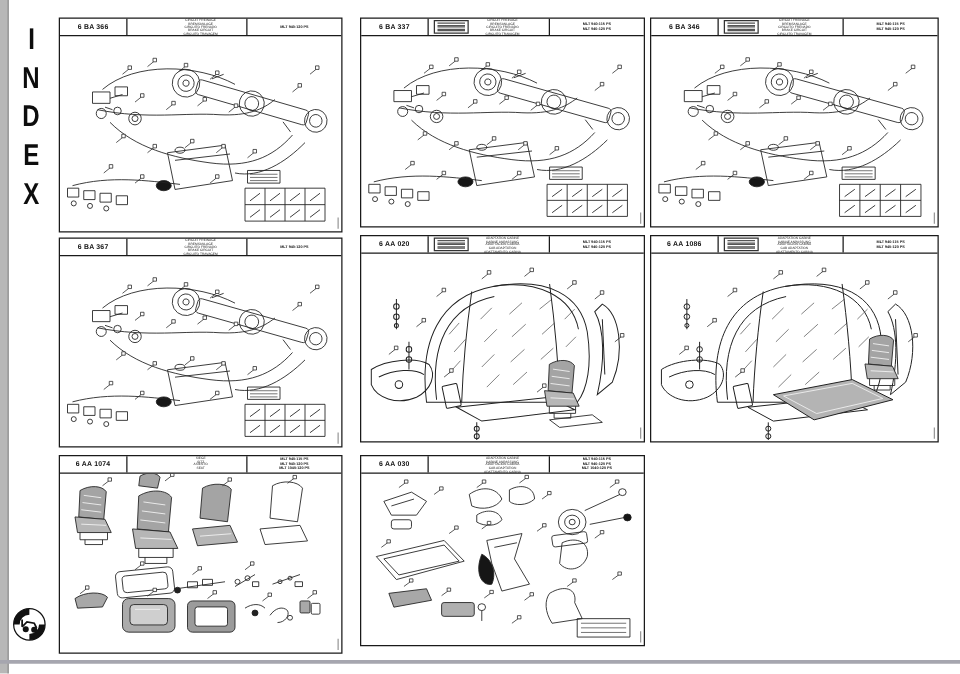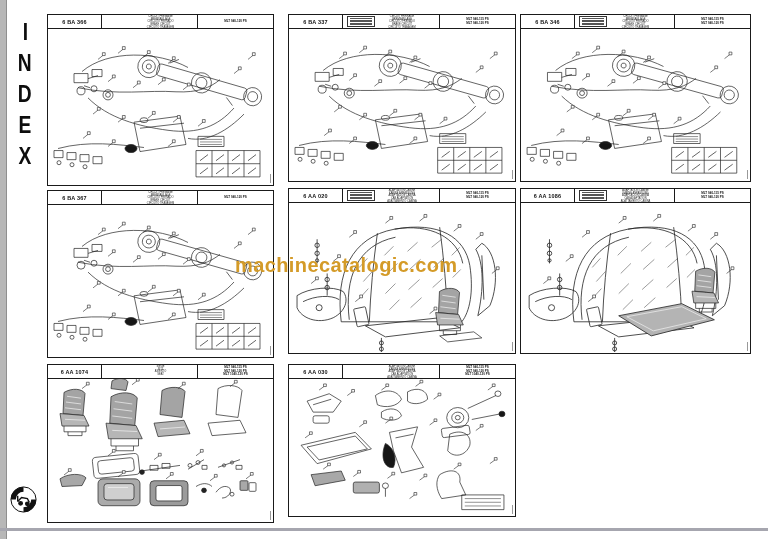--- a/index.html
+++ b/index.html
@@ -547,21 +547,20 @@
           <div>MLT 940-120 PS</div>
           <div>MLT 1040-120 PS</div>
       </div>
     </div>
     <svg class="p-art" height="138" viewBox="0 0 225 150" preserveAspectRatio="none">
         <use href="#sym-explosion"></use>
       </svg>
     <div class="corner-ref"></div>
   </div>
 
-  <div class="watermark" style="color: rgb(212, 155, 40);">machinecatalogic.com</div>
 
   <svg class="logo" viewBox="0 0 30 30">
     <circle cx="15" cy="15" r="13" fill="#ffffff" stroke="#111" stroke-width="1"></circle>
     <path d="M15,2 A13,13 0 0 0 2,15 L7,15 A8,8 0 0 1 15,7 Z" fill="#111"></path>
     <path d="M15,28 A13,13 0 0 0 28,15 L23,15 A8,8 0 0 1 15,23 Z" fill="#111"></path>
     <g stroke="#111" stroke-width="1.4" fill="none">
       <path d="M9,11 L9,17"></path>
       <path d="M9,17 L13,13 L19,14 L21,18"></path>
       <circle cx="12" cy="19" r="1.8" fill="#111"></circle>
       <circle cx="19" cy="19.5" r="1.8" fill="#111"></circle>

